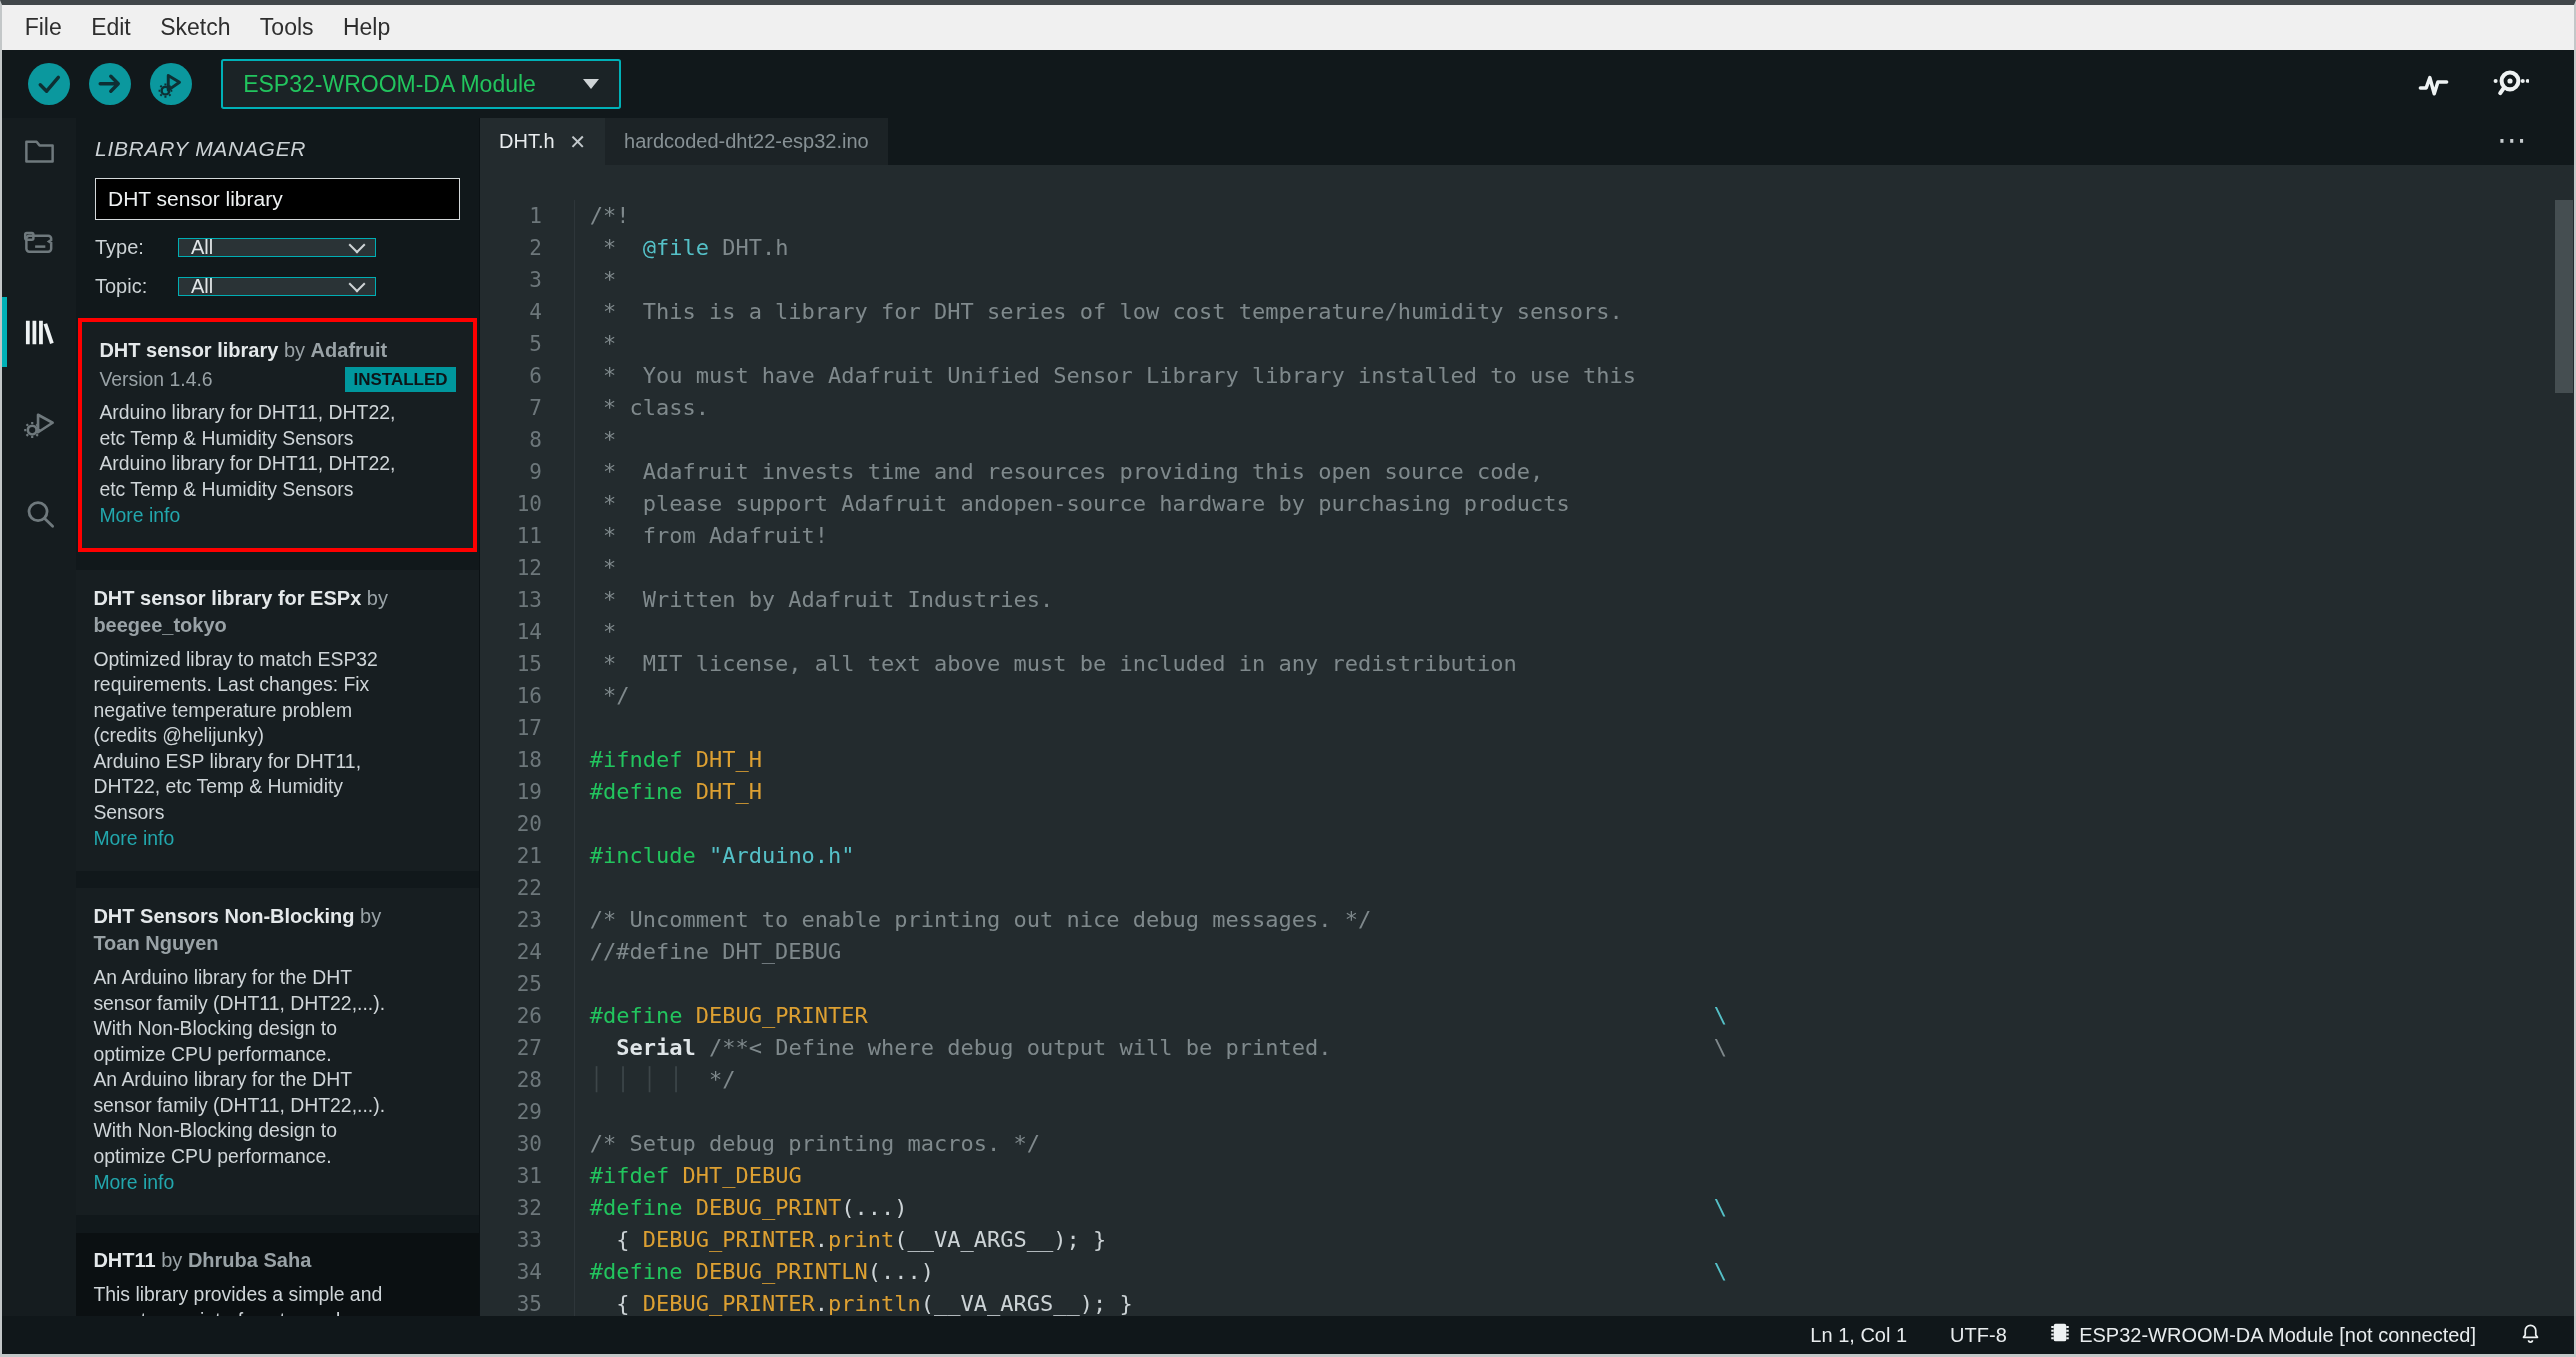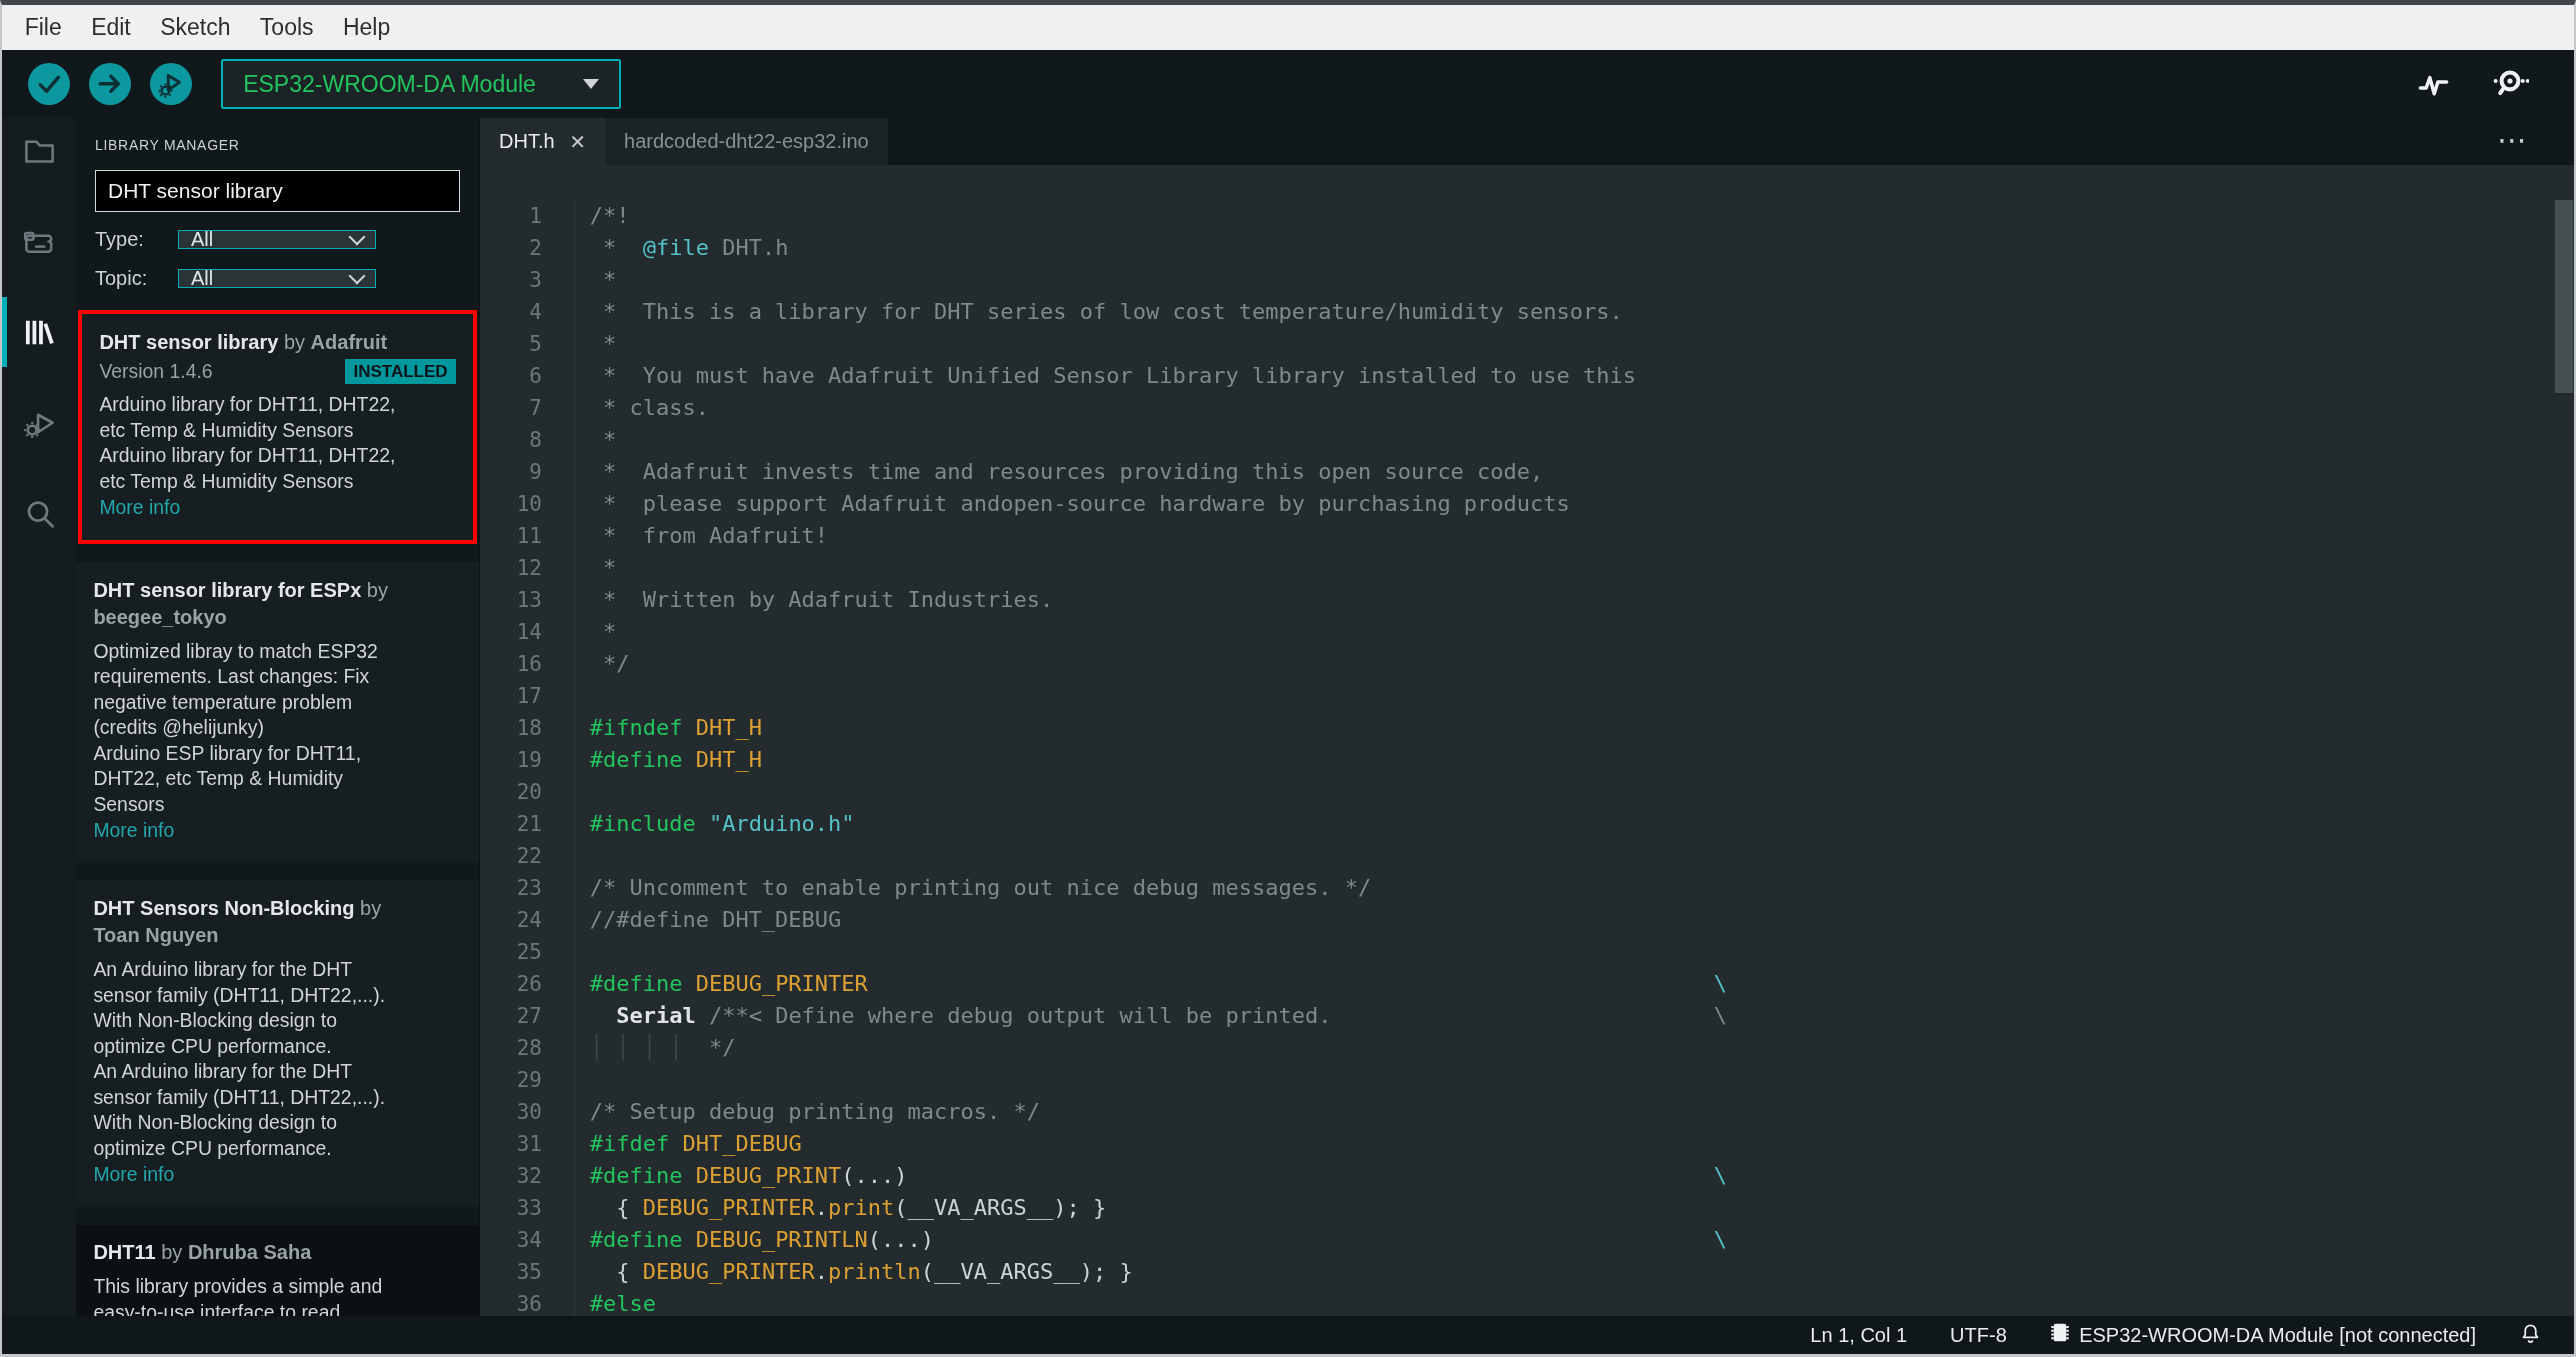--- a/index.html
+++ b/index.html
@@ -18,21 +18,21 @@
   .caret-down{margin-left:auto;width:0;height:0;border-left:8.7px solid transparent;border-right:8.7px solid transparent;border-top:10.7px solid #cfd4d6;}
   .tb-right{margin-left:auto;display:flex;align-items:center;gap:40px;margin-right:20px;}
   
   .main{flex:1;display:flex;min-height:0;}
   .sidebar{width:74px;background:#151c1f;display:flex;flex-direction:column;align-items:center;padding-top:14.7px;gap:56px;flex:none;}
   .side-btn{width:35px;height:35px;position:relative;}
   .side-btn svg{display:block;}
   .side-btn.active::before{content:"";position:absolute;left:-19.4px;top:-17.4px;width:4.7px;height:70px;background:#00b1b7;}
   
   .panel{width:403px;background:#11181b;display:flex;flex-direction:column;overflow:hidden;flex:none;}
-  .panel-header{font-size:14px;color:#ccd2d5;letter-spacing:0.7px;margin:19px 0 0 19px;flex:none;}
+  .panel-header{font-size:21px;color:#ccd2d5;letter-spacing:0.7px;margin:19px 0 0 19px;flex:none;font-style:italic;}
   .search-input{margin:17.4px 19px 0;height:42px;background:#000;border:1.3px solid #d4d8da;color:#eef1f2;font-size:21px;padding:0 12px;box-sizing:border-box;font-family:"Liberation Sans",sans-serif;flex:none;}
   .filter-row{display:flex;align-items:center;margin:16px 19px 0;flex:none;}
   .filter-label{width:83px;font-size:20px;color:#ccd2d5;}
   .select{flex:0 0 198px;height:19px;background:#2a3336;border:1.3px solid #00aeb4;display:flex;align-items:center;padding:0 12px;font-size:20px;color:#e2e6e8;box-sizing:border-box;}
   .chev{margin-left:auto;width:10px;height:10px;border-right:2.7px solid #cfd4d6;border-bottom:2.7px solid #cfd4d6;transform:rotate(45deg);margin-top:-5.4px;}
   .lib-list{margin-top:20px;flex:1;overflow:hidden;}
   .card{margin:0 0 17.4px 0;background:#171e21;padding:14.7px 17.4px 19px;}
   .card.highlighted{border:4.7px solid #ff0000;margin:0 2px 17.4px 2px;}
   .card.dark{background:#0b1012;}
   .card-title{font-size:20px;line-height:27px;color:#e4e8ea;max-width:298px;}
@@ -243,20 +243,21 @@
             <div class="cl"><span class="ln">5</span><span class="cc"><span class="tok-c"> *</span></span></div>
             <div class="cl"><span class="ln">6</span><span class="cc"><span class="tok-c"> *  You must have Adafruit Unified Sensor Library library installed to use this</span></span></div>
             <div class="cl"><span class="ln">7</span><span class="cc"><span class="tok-c"> * class.</span></span></div>
             <div class="cl"><span class="ln">8</span><span class="cc"><span class="tok-c"> *</span></span></div>
             <div class="cl"><span class="ln">9</span><span class="cc"><span class="tok-c"> *  Adafruit invests time and resources providing this open source code,</span></span></div>
             <div class="cl"><span class="ln">10</span><span class="cc"><span class="tok-c"> *  please support Adafruit andopen-source hardware by purchasing products</span></span></div>
             <div class="cl"><span class="ln">11</span><span class="cc"><span class="tok-c"> *  from Adafruit!</span></span></div>
             <div class="cl"><span class="ln">12</span><span class="cc"><span class="tok-c"> *</span></span></div>
             <div class="cl"><span class="ln">13</span><span class="cc"><span class="tok-c"> *  Written by Adafruit Industries.</span></span></div>
             <div class="cl"><span class="ln">14</span><span class="cc"><span class="tok-c"> *</span></span></div>
+            <div class="cl"><span class="ln">15</span><span class="cc"><span class="tok-c"> *  MIT license, all text above must be included in any redistribution</span></span></div>
             <div class="cl"><span class="ln">16</span><span class="cc"><span class="tok-c"> */</span></span></div>
             <div class="cl"><span class="ln">17</span><span class="cc"></span></div>
             <div class="cl"><span class="ln">18</span><span class="cc"><span class="tok-p">#ifndef</span><span class="tok-w"> </span><span class="tok-m">DHT_H</span></span></div>
             <div class="cl"><span class="ln">19</span><span class="cc"><span class="tok-p">#define</span><span class="tok-w"> </span><span class="tok-m">DHT_H</span></span></div>
             <div class="cl"><span class="ln">20</span><span class="cc"></span></div>
             <div class="cl"><span class="ln">21</span><span class="cc"><span class="tok-p">#include</span><span class="tok-w"> </span><span class="tok-s">"Arduino.h"</span></span></div>
             <div class="cl"><span class="ln">22</span><span class="cc"></span></div>
             <div class="cl"><span class="ln">23</span><span class="cc"><span class="tok-c">/* Uncomment to enable printing out nice debug messages. */</span></span></div>
             <div class="cl"><span class="ln">24</span><span class="cc"><span class="tok-c">//#define DHT_DEBUG</span></span></div>
             <div class="cl"><span class="ln">25</span><span class="cc"></span></div>

